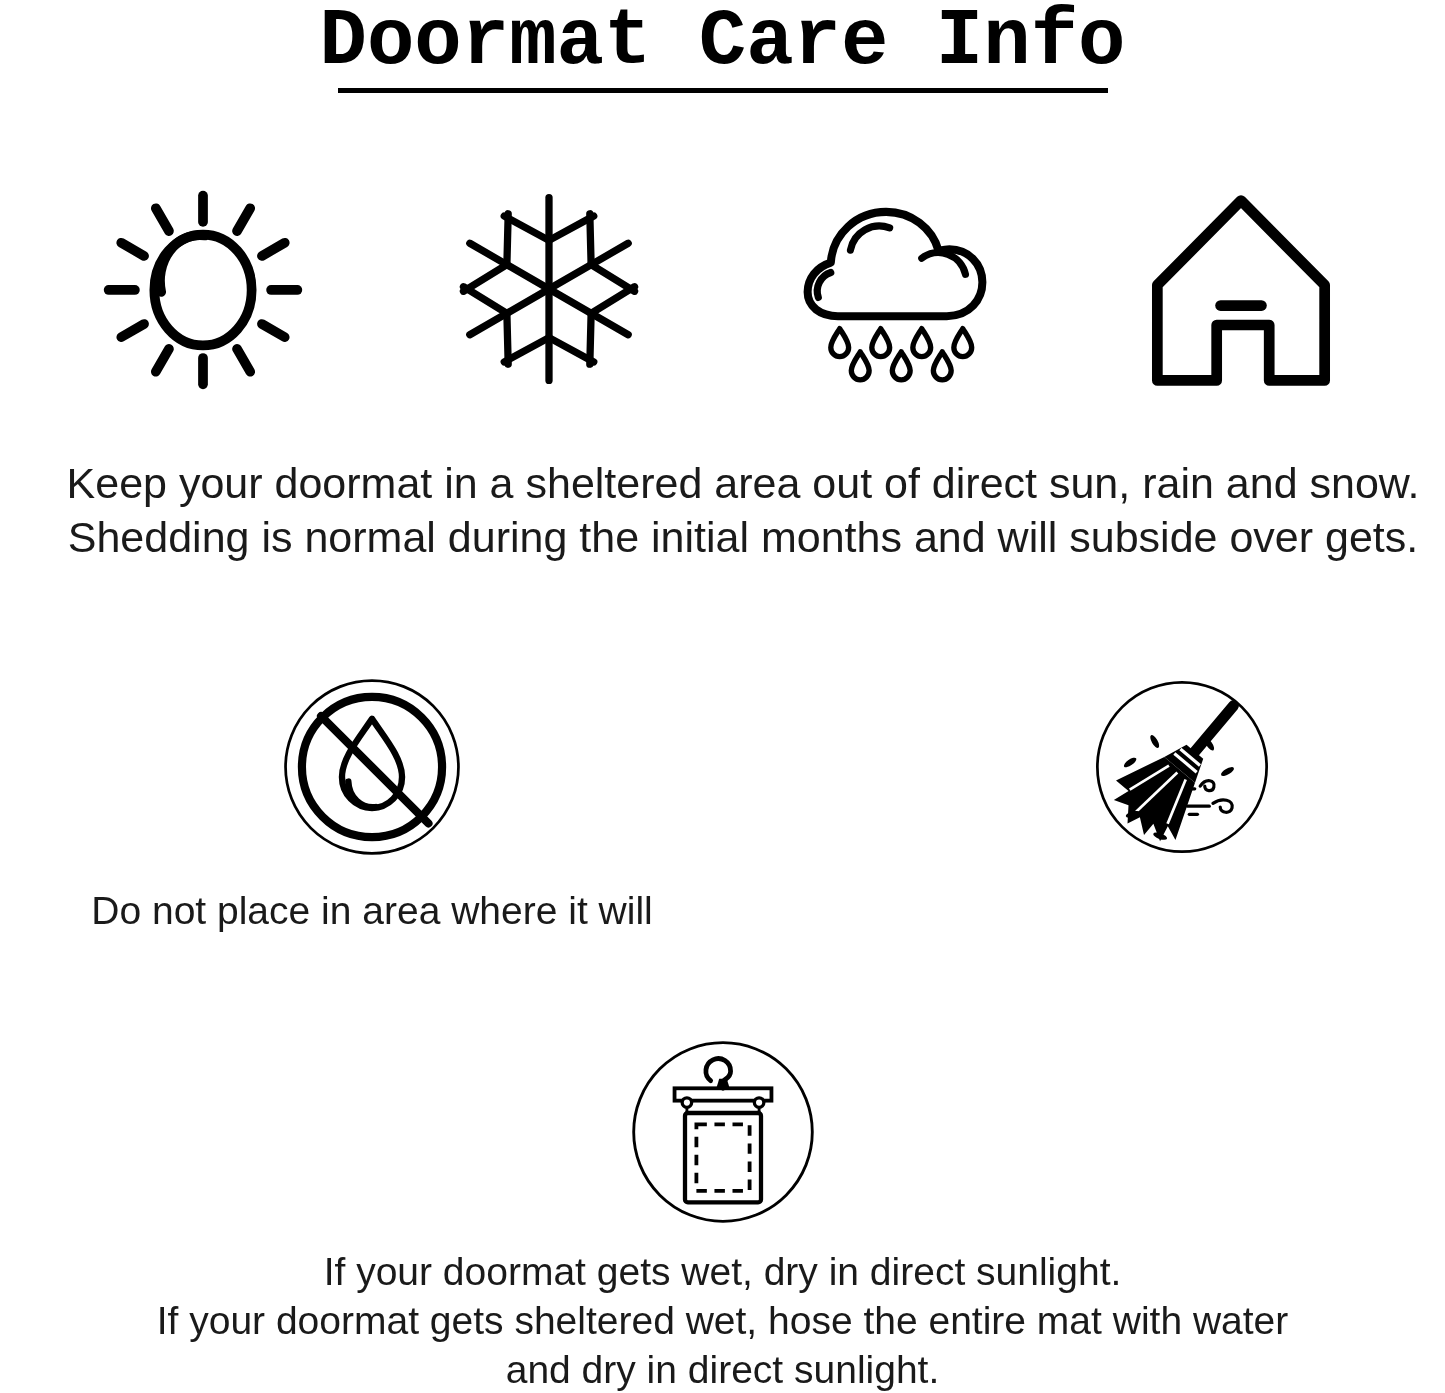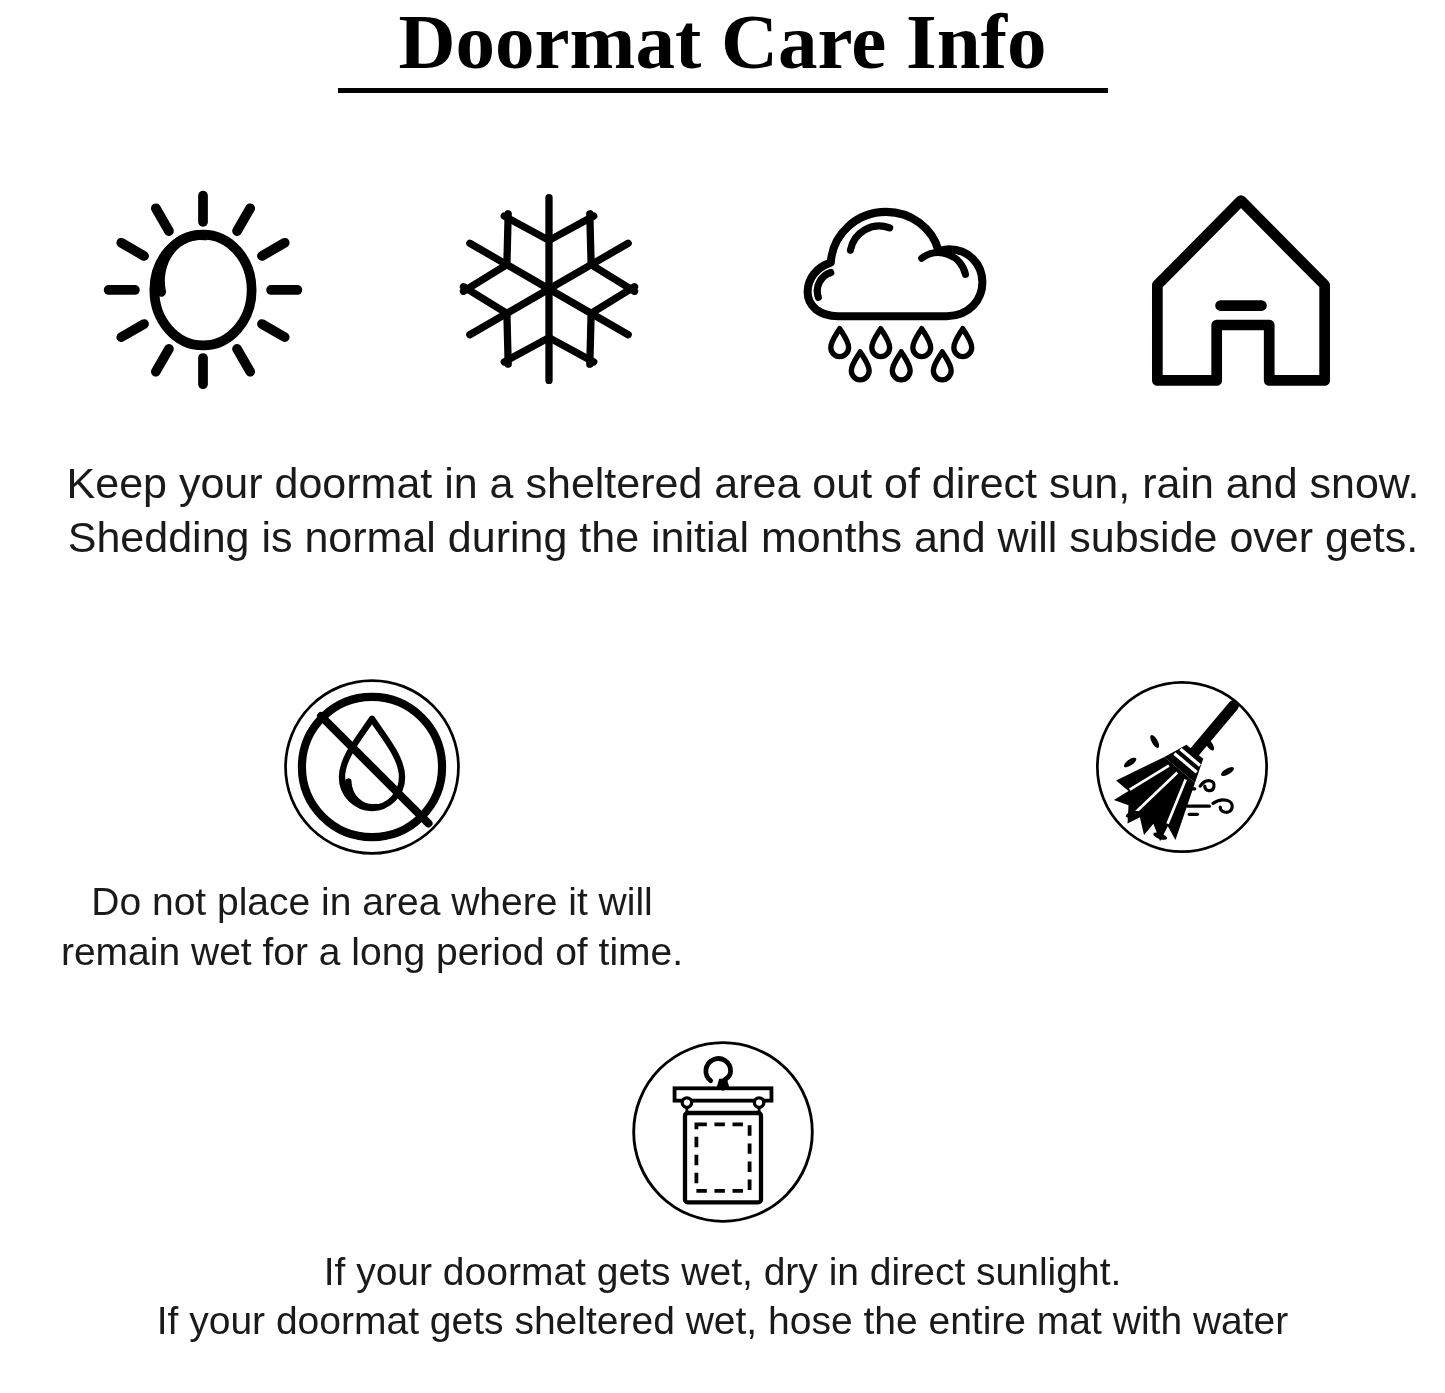--- a/index.html
+++ b/index.html
@@ -1,36 +1,36 @@
 <!DOCTYPE html>
 <html><head>
 <meta charset="utf-8">
 <style>
   * { margin:0; padding:0; box-sizing:border-box; }
   html,body { width:1445px; height:1393px; background:#ffffff; overflow:hidden; }
   body { position:relative; font-family:"Liberation Sans", sans-serif; color:#1a1a1a; }
 
   .title-block { position:absolute; top:0; left:0; width:100%; text-align:center; }
-  .title-block h1 { font-family:Liberation Serif, serif; font-weight:bold;
+  .title-block h1 { font-family:Liberation Mono, monospace; font-weight:bold;
                     font-size:79px; line-height:84px; color:#000; letter-spacing:0; }
   .title-rule { width:770px; height:5px; background:#000; margin:4px auto 0; }
 
   .weather-row { position:absolute; top:182px; left:96px; width:1252px;
                  display:flex; justify-content:space-between; align-items:center; }
   .weather-row svg { width:214px; height:214px; display:block; }
 
   .intro { position:absolute; top:456px; left:0; width:100%; text-align:center;
            font-size:43px; line-height:54px; color:#1a1a1a; }
   .intro div { white-space:nowrap;padding-left:41px; }
 
   .care-col { position:absolute; top:676px; text-align:center; }
   .care-col svg { width:182px; height:182px; display:inline-block; }
   #wet-col { left:12px; width:720px; }
   #sweep-col { left:952px; width:460px; }
-  .caption { margin-top:15px; font-size:39px; line-height:50px; color:#1a1a1a; }
+  .caption { margin-top:24px; font-size:39px; line-height:50px; color:#1a1a1a; }
   .caption div { white-space:nowrap; }
 
   .dry-section { position:absolute; top:1037px; left:0; width:100%; text-align:center; }
   .dry-section svg { width:190px; height:190px; display:inline-block; }
   .dry-section .caption { margin-top:16px; line-height:49px; }
 
   .ink { stroke:#000; fill:none; }
 </style>
 </head>
 <body>
@@ -109,21 +109,20 @@
 <div class="care-col" id="wet-col">
   <svg viewBox="0 0 200 200">
     <circle class="ink" cx="100" cy="100" r="95" stroke-width="3"></circle>
     <circle class="ink" cx="100" cy="100" r="77" stroke-width="9"></circle>
     <path class="ink" stroke-width="7" stroke-linejoin="round" d="M100,47 C114,68 133,90 133,111 A33,34 0 1 1 67,111 C67,90 86,68 100,47 Z"></path>
     <path class="ink" stroke-width="7" stroke-linecap="round" d="M74,116 A27,29 0 0 0 104,144"></path>
     <line class="ink" x1="44" y1="44" x2="162" y2="162" stroke-width="9" stroke-linecap="round"></line>
   </svg>
   <div class="caption">
     <div>Do not place in area where it will</div>
-    <div>remain wet for a long period of time.</div>
   </div>
 </div>
 
 <div class="care-col" id="sweep-col">
   <svg viewBox="0 0 200 200">
     <circle class="ink" cx="100" cy="100" r="93" stroke-width="3"></circle>
     <g transform="rotate(40 100 100)">
       <line x1="100" y1="12" x2="100" y2="80" stroke="#000" stroke-width="12" stroke-linecap="round"></line>
       <polygon points="88,78 112,78 122,104 78,104" fill="#000"></polygon>
       <polygon fill="#000" points="78,104 122,104 146,166 130,160 134,178 116,168 116,184 100,172 94,186 82,170 66,176 72,158 54,158"></polygon>
@@ -160,14 +159,15 @@
     <line class="ink" x1="62" y1="70" x2="62" y2="82" stroke-width="3"></line>
     <line class="ink" x1="138" y1="70" x2="138" y2="82" stroke-width="3"></line>
     <circle cx="62" cy="69" r="5" stroke="#000" stroke-width="3.5" fill="#fff"></circle>
     <circle cx="138" cy="69" r="5" stroke="#000" stroke-width="3.5" fill="#fff"></circle>
     <rect class="ink" x="60" y="80" width="80" height="94" rx="3" stroke-width="4.5" fill="#fff"></rect>
     <rect class="ink" x="72" y="92" width="56" height="70" stroke-width="4" stroke-dasharray="11 8"></rect>
   </svg>
   <div class="caption">
     <div>If your doormat gets wet, dry in direct sunlight.</div>
     <div>If your doormat gets sheltered wet, hose the entire mat with water</div>
+    <div>and dry in direct sunlight.</div>
   </div>
 </div>
 
 </body></html>

